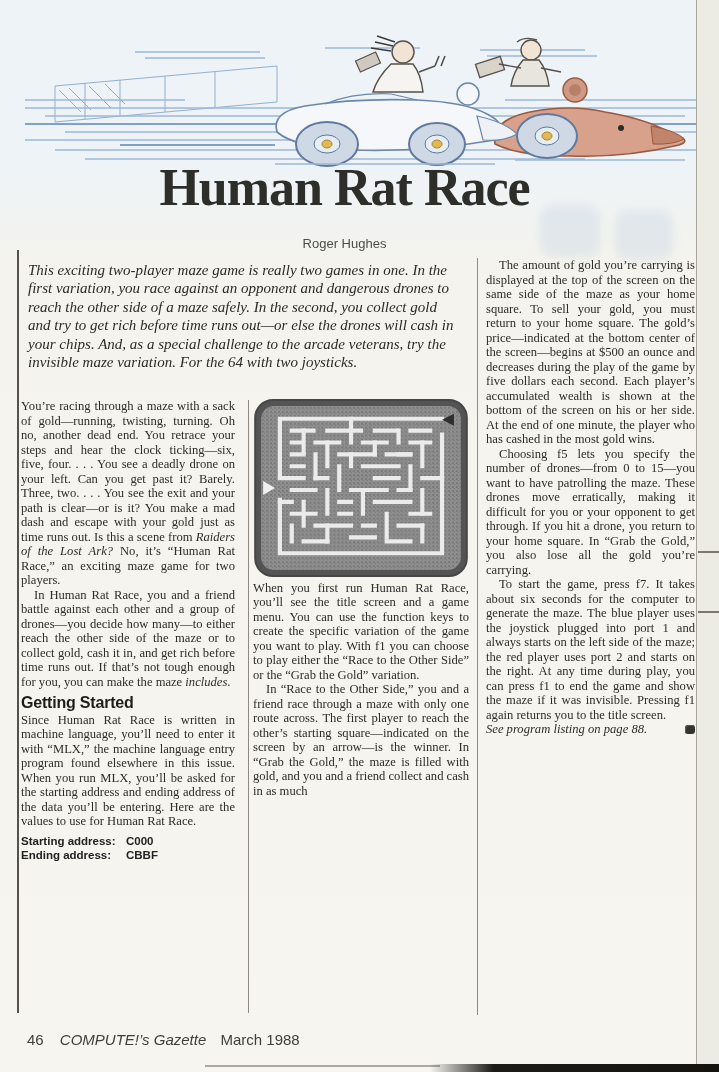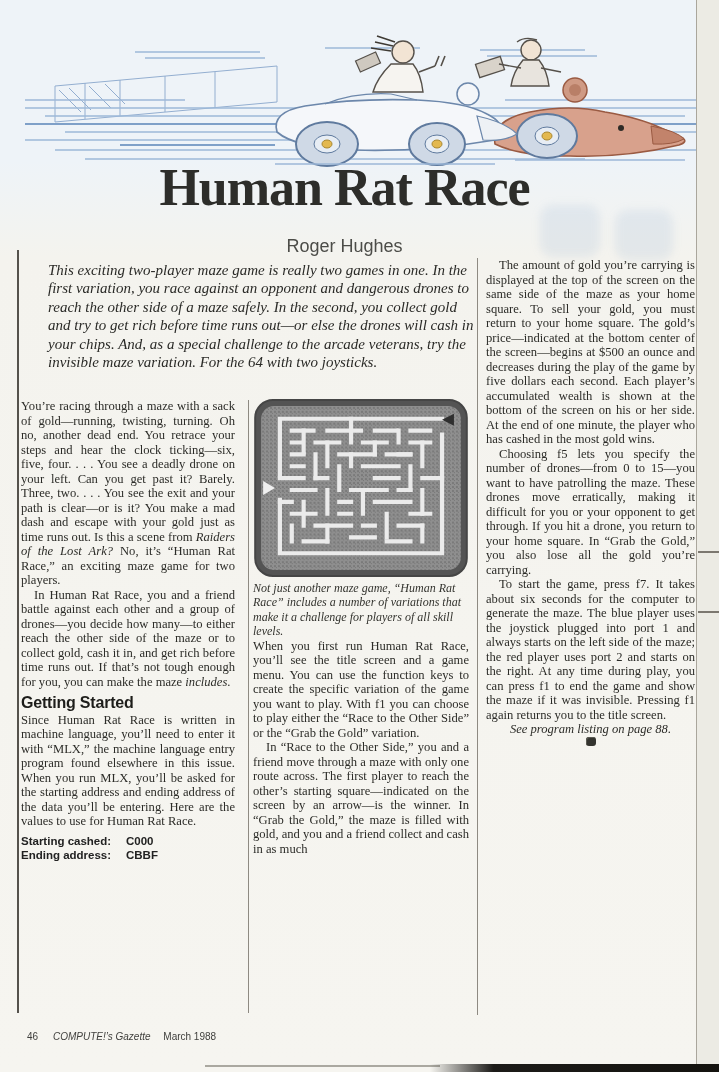--- a/index.html
+++ b/index.html
@@ -17,43 +17,43 @@
   .rule-left{left:17px;top:250px;width:2px;height:763px;background:#55524c;}
   .rule-mid1{left:248px;top:400px;height:613px;}
   .rule-mid2{left:477px;top:258px;height:757px;}
   .ghost{position:absolute;border-radius:14px;background:rgba(110,150,195,.12);filter:blur(4px);}
 
   .illus{position:absolute;left:25px;top:28px;width:680px;height:152px;}
 
   .title{position:absolute;left:0;right:30px;top:158px;text-align:center;
     font-weight:bold;font-size:52px;letter-spacing:-1px;color:#2d2d2a;font-family:"Liberation Serif",serif;}
   .byline{position:absolute;left:0;right:30px;top:236px;text-align:center;
-    font-family:"Liberation Sans",sans-serif;font-size:18px;color:#4c4c48;}
+    font-family:"Liberation Sans",sans-serif;font-size:13px;color:#4c4c48;}
 
   .intro{position:absolute;left:28px;top:261px;width:433px;
-    font-style:italic;font-size:15px;line-height:18.4px;color:#2a2a27;margin-left:20px;}
+    font-style:italic;font-size:15px;line-height:18.4px;color:#2a2a27;}
 
   .col{position:absolute;font-size:12.6px;line-height:14.5px;text-align:justify;}
   .col1{left:21px;top:399px;width:214px;}
   .col2{left:253px;top:399px;width:216px;}
   .col3{left:486px;top:258px;width:209px;}
   .col p{margin:0;}
   .ind{text-indent:13px;}
   .ital{font-style:italic;}
   h3.sect{margin:7px 0 2px 0;font-family:"Liberation Sans",sans-serif;font-size:16px;color:#1d1d1a;letter-spacing:-0.2px;}
   .addr{margin:5px 0 5px 0;font-family:"Liberation Sans",sans-serif;font-size:11.5px;font-weight:bold;color:#222;}
   .addr .row{display:flex;line-height:14px;}
   .addr .lab{width:105px;}
   .figure{width:216px;height:178px;}
   .caption{margin-top:8px;font-style:italic;font-size:12px;line-height:14.6px;text-align:left;color:#33332e;}
   .after-fig{margin-top:11px;}
-  .closing{display:flex;justify-content:space-between;align-items:center;margin-top:3px;font-style:italic;flex-direction:column;}
+  .closing{display:flex;justify-content:space-between;align-items:center;margin-top:3px;font-style:italic;}
   .endmark{display:inline-block;width:10px;height:9px;border-radius:3px;background:#34342f;box-shadow:inset 1px 1px 0 #5a5a52;}
 
-  .footer{position:absolute;left:27px;top:1031px;font-family:"Liberation Sans",sans-serif;font-size:10px;color:#3f3f3c;}
+  .footer{position:absolute;left:27px;top:1031px;font-family:"Liberation Sans",sans-serif;font-size:15px;color:#3f3f3c;}
   .footer .mag{font-style:italic;margin:0 10px 0 12px;}
 </style>
 </head>
 <body>
 
 <div class="page">
 
   <svg class="illus" viewBox="0 0 680 152" xmlns="http://www.w3.org/2000/svg">
     <g stroke="#93aed0" stroke-width="1" fill="none">
       <path d="M30 58 L252 38"></path>
@@ -139,21 +139,21 @@
   <div class="rule rule-mid1"></div>
   <div class="rule rule-mid2"></div>
 
   <div class="col col1">
     <p><span>You’re racing through a maze with a sack of gold—running, twisting, turning. Oh no, another dead end. You retrace your steps and hear the clock ticking—six, five, four. . . . You see a deadly drone on your left. Can you get past it? Barely. Three, two. . . . You see the exit and your path is clear—or is it? You make a mad dash and escape with your gold just as time runs out. Is this a scene from </span><span class="ital">Raiders of the Lost Ark?</span><span> No, it’s “Human Rat Race,” an exciting maze game for two players.</span></p>
     <p class="ind"><span>In Human Rat Race, you and a friend battle against each other and a group of drones—you decide how many—to either reach the other side of the maze or to collect gold, cash it in, and get rich before time runs out. If that’s not tough enough for you, you can make the maze </span><span class="ital">includes</span><span>.</span></p>
     <h3 class="sect">Getting Started</h3>
     <p>Since Human Rat Race is written in machine language, you’ll need to enter it with “MLX,” the machine language entry program found elsewhere in this issue. When you run MLX, you’ll be asked for the starting address and ending address of the data you’ll be entering. Here are the values to use for Human Rat Race.</p>
     <div class="addr">
       <div class="row">
-        <span class="lab">Starting cashed:</span>
+        <span class="lab">Starting address:</span>
         <span>C000</span>
       </div>
       <div class="row">
         <span class="lab">Ending address:</span>
         <span>CBBF</span>
       </div>
     </div>
   </div>
 
   <div class="col col2">
@@ -181,23 +181,22 @@
         <path d="M110 92 v24 M170 92 v24"></path>
         <path d="M26 104 h12 M50 104 v24 M86 104 h12 M122 104 h36"></path>
         <path d="M38 116 h24 M86 116 h12 M134 116 v24 M158 116 h20"></path>
         <path d="M62 128 h36 M110 128 h12 M146 128 h24"></path>
         <path d="M74 128 v16 M98 140 h24 M170 128 v16"></path>
         <path d="M38 128 v16 M50 144 h24 M134 144 h24"></path>
       </g>
       <polygon points="9,83 21,90 9,97" fill="#f0f0f0"></polygon>
       <polygon points="202,15 190,21 202,27" fill="#2f2f2f"></polygon>
     </svg>
-    <p class="caption">Not just another maze game, “Human Rat Race” includes a number of variations that make it a challenge for players of all skill levels.</p>
     <p>When you first run Human Rat Race, you’ll see the title screen and a game menu. You can use the function keys to create the specific variation of the game you want to play. With f1 you can choose to play either the “Race to the Other Side” or the “Grab the Gold” variation.</p>
-    <p class="ind">In “Race to the Other Side,” you and a friend move through a maze with only one route across. The first player to reach the other’s starting square—indicated on the screen by an arrow—is the winner. In “Grab the Gold,” the maze is filled with gold, and you and a friend collect and cash in as much</p>
+    <p class="ind">In “Race to the Other Side,” you and a friend race through a maze with only one route across. The first player to reach the other’s starting square—indicated on the screen by an arrow—is the winner. In “Grab the Gold,” the maze is filled with gold, and you and a friend collect and cash in as much</p>
   </div>
 
   <div class="col col3">
     <p class="ind">The amount of gold you’re carrying is displayed at the top of the screen on the same side of the maze as your home square. To sell your gold, you must return to your home square. The gold’s price—indicated at the bottom center of the screen—begins at $500 an ounce and decreases during the play of the game by five dollars each second. Each player’s accumulated wealth is shown at the bottom of the screen on his or her side. At the end of one minute, the player who has cashed in the most gold wins.</p>
     <p class="ind">Choosing f5 lets you specify the number of drones—from 0 to 15—you want to have patrolling the maze. These drones move erratically, making it difficult for you or your opponent to get through. If you hit a drone, you return to your home square. In “Grab the Gold,” you also lose all the gold you’re carrying.</p>
     <p class="ind">To start the game, press f7. It takes about six seconds for the computer to generate the maze. The blue player uses the joystick plugged into port 1 and always starts on the left side of the maze; the red player uses port 2 and starts on the right. At any time during play, you can press f1 to end the game and show the maze if it was invisible. Pressing f1 again returns you to the title screen.</p>
     <p class="closing">
       <span>See program listing on page 88.</span>
       <span class="endmark"></span>
     </p>

